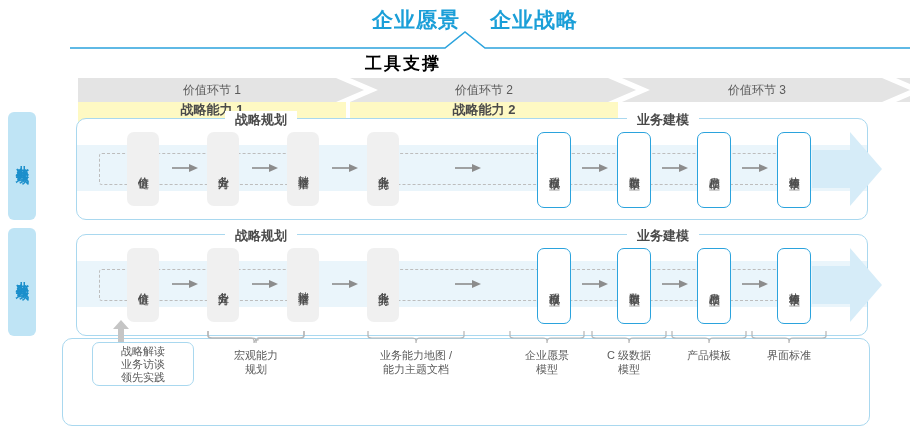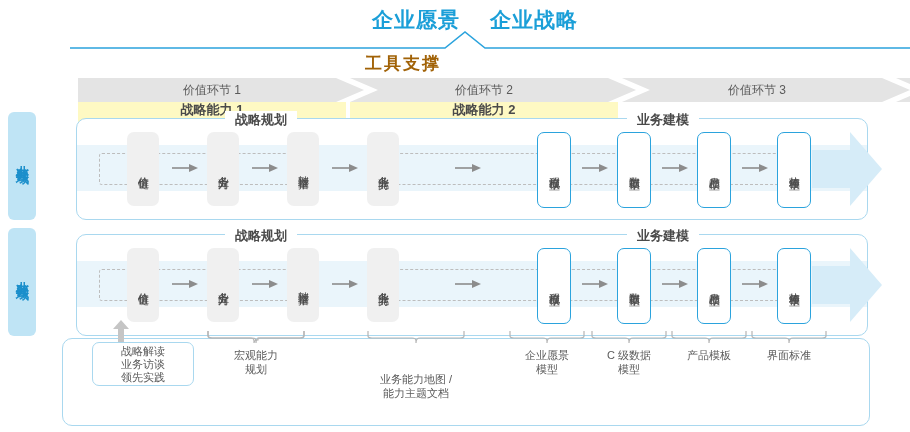--- a/index.html
+++ b/index.html
@@ -104,21 +104,21 @@
   
   .arr{position:absolute;width:26px;height:10px;}
 
   
   #tool-box{
     position:absolute;left:62px;top:338px;width:806px;height:86px;
     border:1px solid #a9d8ef;border-radius:10px;background:#ffffff;
   }
   #tool-title{
     position:absolute;left:0;top:52px;width:806px;text-align:center;
-    font-size:17px;font-weight:bold;color:#a16207;letter-spacing:2px;
+    font-size:17px;font-weight:bold;color:#000000;letter-spacing:2px;
   }
   .brace{position:absolute;height:14px;}
   .tool-label{
     position:absolute;text-align:center;font-size:11px;line-height:14px;
     color:#5a5a5a;white-space:nowrap;
   }
   #interview-box{
     position:absolute;left:92px;top:342px;width:100px;height:42px;
     border:1px solid #a9d8ef;border-radius:7px;background:#ffffff;
     display:flex;align-items:center;justify-content:center;
@@ -320,21 +320,21 @@
     <path d="M2,1 L2,5 Q2,8 6,8 L44,8 Q48,8 48,11 L48,13 Q48,10 52,10 L52,8 Q52,8 56,8 L94,8 Q98,8 98,5 L98,1" fill="none" stroke="#b5b5b5" stroke-width="1.2"></path>
     <path d="M2,1 L2,6 Q2,8 6,8 L46,8 Q50,8 50,11 L50,13 Q50,8 54,8 L94,8 Q98,8 98,6 L98,1" fill="none" stroke="#b5b5b5" stroke-width="1.2"></path>
   </svg>
   <div class="tool-label" style="left:206px;top:348px;width:100px;">
     <span>宏观能力</span><br><span>规划</span>
   </div>
 
   <svg class="brace" style="left:366px;top:330px;width:100px;" viewBox="0 0 100 14">
     <path d="M2,1 L2,6 Q2,8 6,8 L46,8 Q50,8 50,11 L50,13 Q50,8 54,8 L94,8 Q98,8 98,6 L98,1" fill="none" stroke="#b5b5b5" stroke-width="1.2"></path>
   </svg>
-  <div class="tool-label" style="left:356px;top:348px;width:120px;margin-top:24px;">
+  <div class="tool-label" style="left:356px;top:348px;width:120px;">
     <span>业务能力地图 /</span><br><span>能力主题文档</span>
   </div>
 
   <svg class="brace" style="left:508px;top:330px;width:78px;" viewBox="0 0 78 14">
     <path d="M2,1 L2,6 Q2,8 6,8 L35,8 Q39,8 39,11 L39,13 Q39,8 43,8 L72,8 Q76,8 76,6 L76,1" fill="none" stroke="#b5b5b5" stroke-width="1.2"></path>
   </svg>
   <div class="tool-label" style="left:498px;top:348px;width:98px;">
     <span>企业愿景</span><br><span>模型</span>
   </div>
 

